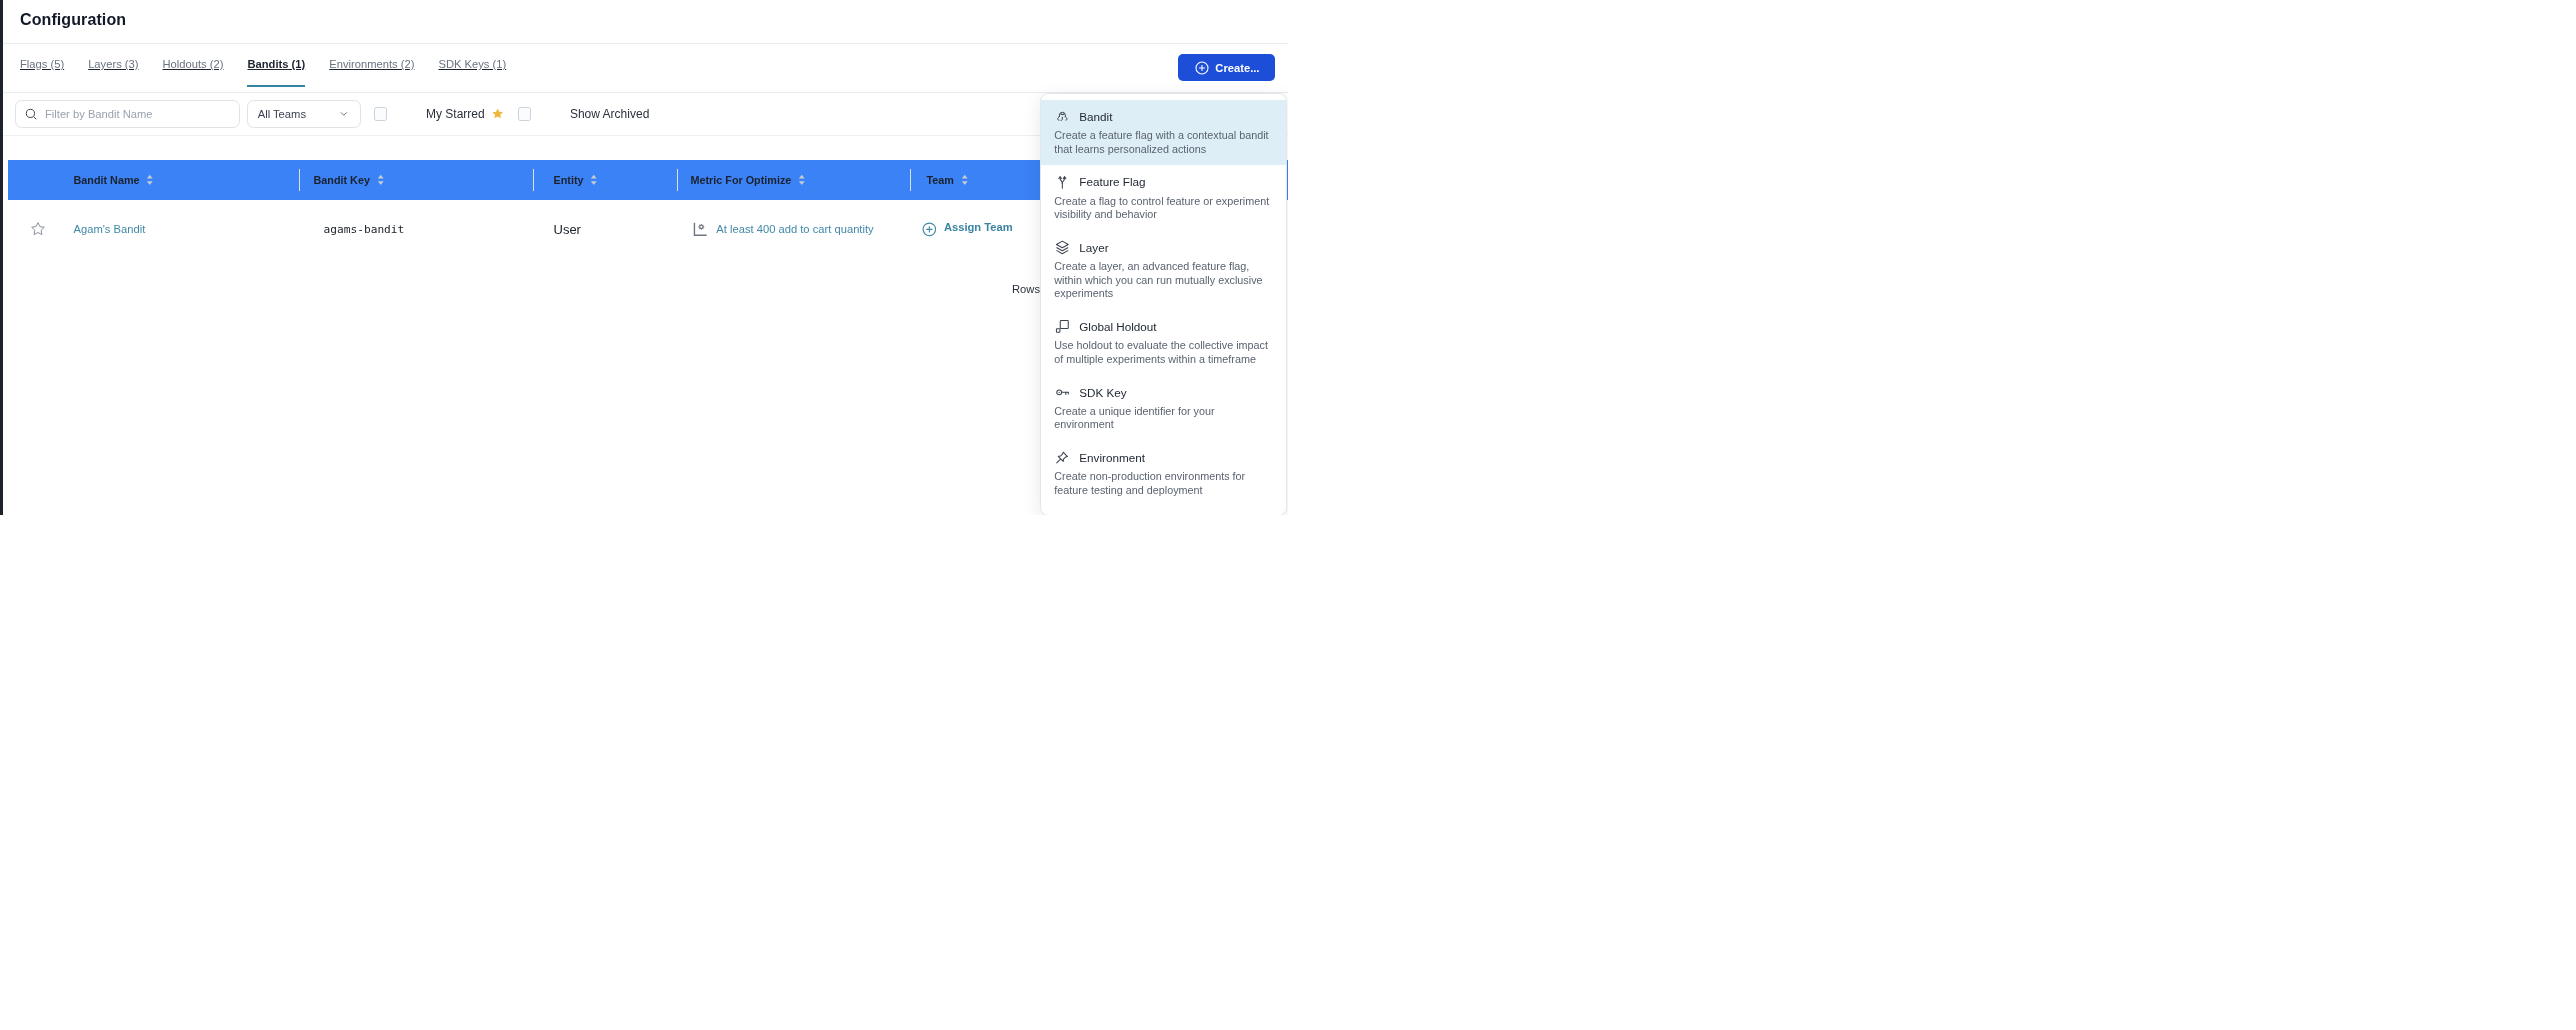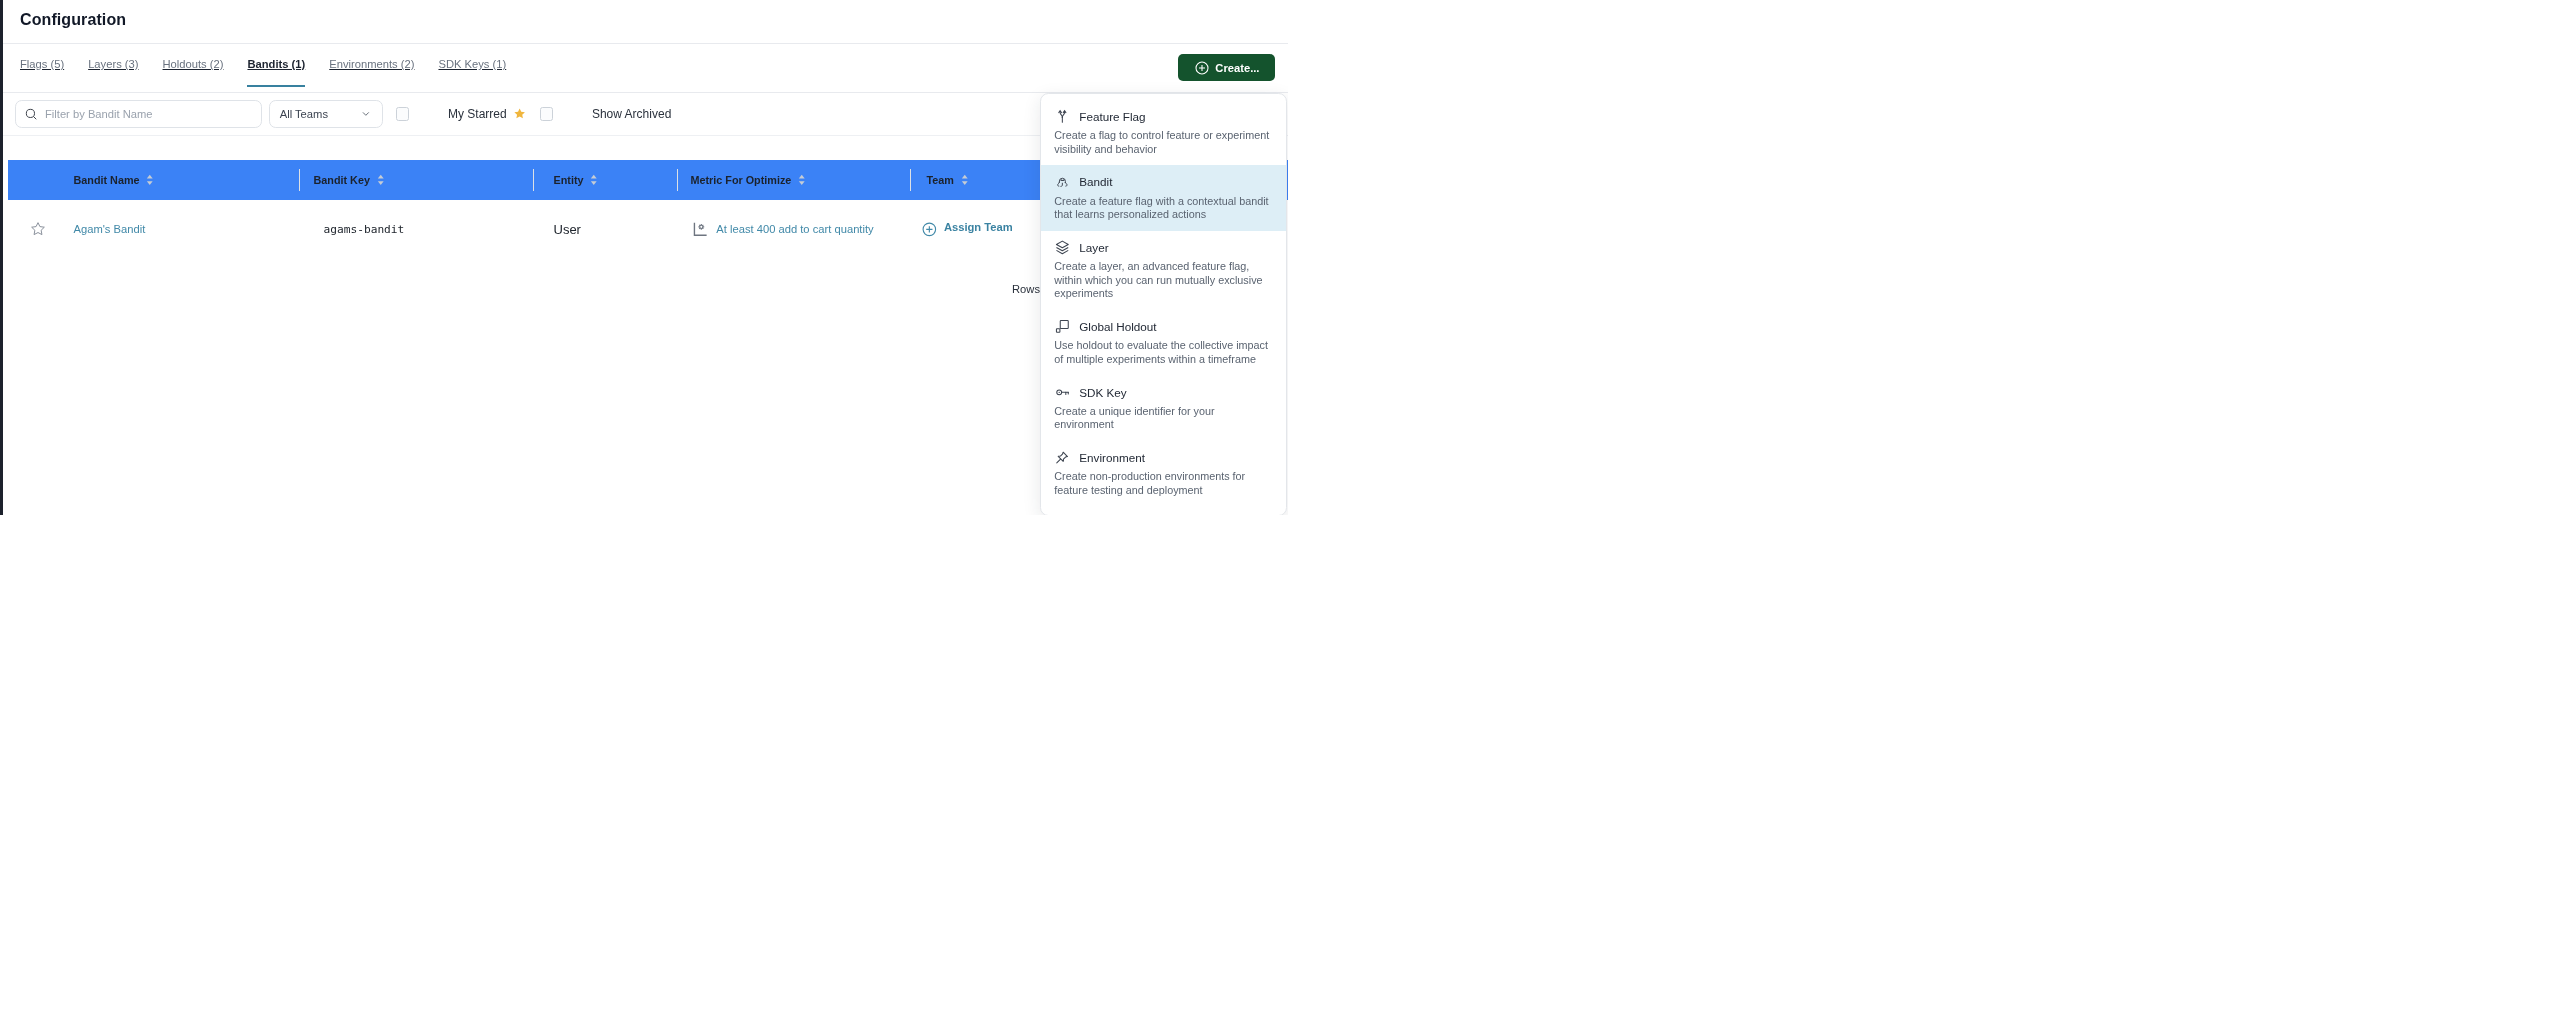--- a/index.html
+++ b/index.html
@@ -12,25 +12,25 @@
 
   .divider { position:absolute; left:2.5px; right:0; height:0.8px; background:#e8eaee; }
   .divider-title { top:43px; }
   .divider-tabs  { top:92px; }
   .divider-toolbar { top:135px; background:#eef0f3; }
 
   .tabs { position:absolute; left:20px; top:58px; display:flex; gap:24px;text-decoration:underline; }
   .tab { font-size:11.2px; color:#69727f; padding-bottom:15px; cursor:pointer; border-bottom:2.5px solid transparent; }
   .tab.active { color:#1d2430; font-weight:600; border-bottom-color:#38819f; }
 
-  .create-btn { position:absolute; left:1178px; top:54px; width:97px; height:27px; background:#14532d; border:none; border-radius:5px; color:#fff; display:flex; align-items:center; justify-content:center; gap:5.8px; font-family:"Liberation Sans", sans-serif; font-size:11.2px; font-weight:700; cursor:pointer; }
+  .create-btn { position:absolute; left:1178px; top:54px; width:97px; height:27px; background:#1d4ed8; border:none; border-radius:5px; color:#fff; display:flex; align-items:center; justify-content:center; gap:5.8px; font-family:"Liberation Sans", sans-serif; font-size:11.2px; font-weight:700; cursor:pointer; }
   .create-btn svg { display:block; }
 
   .toolbar { position:absolute; left:15px; top:100px; height:28px; display:flex; align-items:center; }
-  .search-box { width:247px; height:28px; border:0.8px solid #dfe3e8; border-radius:6.7px; display:flex; align-items:center; padding:0 8.3px; gap:6.7px; background:#fff; }
+  .search-box { width:225px; height:28px; border:0.8px solid #dfe3e8; border-radius:6.7px; display:flex; align-items:center; padding:0 8.3px; gap:6.7px; background:#fff; }
   .search-box input { border:none; outline:none; flex:1; font-family:"Liberation Sans", sans-serif; font-size:11.2px; color:#1d2430; background:transparent; }
   .search-box input::placeholder { color:#9aa2ad; }
   .select-box { margin-left:6.7px; width:114px; height:28px; border:0.8px solid #dfe3e8; border-radius:6.7px; display:flex; align-items:center; justify-content:space-between; padding:0 10px; font-size:11.2px; color:#3b4350; cursor:pointer; background:#fff; }
   .check-group { display:flex; align-items:center; gap:6.7px; margin-left:13.3px; cursor:pointer; }
   .checkbox { width:13.3px; height:13.3px; border:1.2px solid #ccd2d9; border-radius:2.5px; background:#fbfcfd; }
   .check-label { font-size:12px; color:#2a313c;padding-left:32px; }
 
   .thead { position:absolute; left:7.5px; top:160px; width:1280px; height:40px; background:#3b82f6; }
   .th { position:absolute; top:0; height:40px; display:flex; align-items:center; gap:6.7px; font-size:10.8px; font-weight:700; color:#1b222c; cursor:pointer; }
   .th-sep { position:absolute; top:9.2px; width:0.8px; height:21.6px; background:#dcе0e5; background:#dce0e5; }
@@ -204,36 +204,20 @@
           </svg>
       </span>
       <span class="assign-label">Assign Team</span>
     </span>
   </div>
 </div>
 
 <div class="rows-text">Rows</div>
 
 <div class="menu">
-  <div class="menu-item">
-    <div class="mi-head">
-      <span style="display:flex;">
-        <svg width="16.7" height="16.7" viewBox="0 0 24 24" fill="none" stroke="currentColor" stroke-width="1.5" stroke-linecap="round">
-            <path d="M12 20.5v-7"></path>
-            <path d="M12 13.5c0-4-3.2-3.2-3.2-7.5"></path>
-            <path d="M12 13.5c0-4 3.2-3.2 3.2-7.5"></path>
-            <path d="M6.9 6.7l1.9-2.9 1.9 2.9"></path>
-            <path d="M13.3 6.7l1.9-2.9 1.9 2.9"></path>
-          </svg>
-      </span>
-      <span>Feature Flag</span>
-    </div>
-    <div class="mi-desc">Create a flag to control feature or experiment visibility and behavior</div>
-  </div>
-
   <div class="menu-item highlighted">
     <div class="mi-head">
       <span style="display:flex;">
         <svg width="16.7" height="16.7" viewBox="0 0 24 24" fill="none" stroke="currentColor" stroke-width="1.4" stroke-linecap="round">
             <path d="M7.6 10.5a4.4 4.4 0 1 1 8.8 0c0 1.4-.4 2-.4 2"></path>
             <path d="M8 10.5c0 1-.3 1.6-.3 1.6"></path>
             <circle cx="10.3" cy="8.9" r=".35" fill="currentColor"></circle>
             <circle cx="12" cy="9.2" r=".35" fill="currentColor"></circle>
             <circle cx="13.7" cy="8.9" r=".35" fill="currentColor"></circle>
             <path d="M7.7 12.1c-.5 1.8-2.4 1.9-2.4 3.7 0 1 .7 1.7 1.7 1.7"></path>
@@ -242,20 +226,36 @@
           </svg>
       </span>
       <span>Bandit</span>
     </div>
     <div class="mi-desc">Create a feature flag with a contextual bandit that learns personalized actions</div>
   </div>
 
   <div class="menu-item">
     <div class="mi-head">
       <span style="display:flex;">
+        <svg width="16.7" height="16.7" viewBox="0 0 24 24" fill="none" stroke="currentColor" stroke-width="1.5" stroke-linecap="round">
+            <path d="M12 20.5v-7"></path>
+            <path d="M12 13.5c0-4-3.2-3.2-3.2-7.5"></path>
+            <path d="M12 13.5c0-4 3.2-3.2 3.2-7.5"></path>
+            <path d="M6.9 6.7l1.9-2.9 1.9 2.9"></path>
+            <path d="M13.3 6.7l1.9-2.9 1.9 2.9"></path>
+          </svg>
+      </span>
+      <span>Feature Flag</span>
+    </div>
+    <div class="mi-desc">Create a flag to control feature or experiment visibility and behavior</div>
+  </div>
+
+  <div class="menu-item">
+    <div class="mi-head">
+      <span style="display:flex;">
         <svg width="16.7" height="16.7" viewBox="0 0 24 24" fill="none" stroke="currentColor" stroke-width="1.5" stroke-linejoin="round">
             <path d="M12 3l8.5 4.8L12 12.6 3.5 7.8z"></path>
             <path d="M3.5 12.2L12 17l8.5-4.8"></path>
             <path d="M3.5 16.4L12 21.2l8.5-4.8"></path>
           </svg>
       </span>
       <span>Layer</span>
     </div>
     <div class="mi-desc">Create a layer, an advanced feature flag, within which you can run mutually exclusive experiments</div>
   </div>

